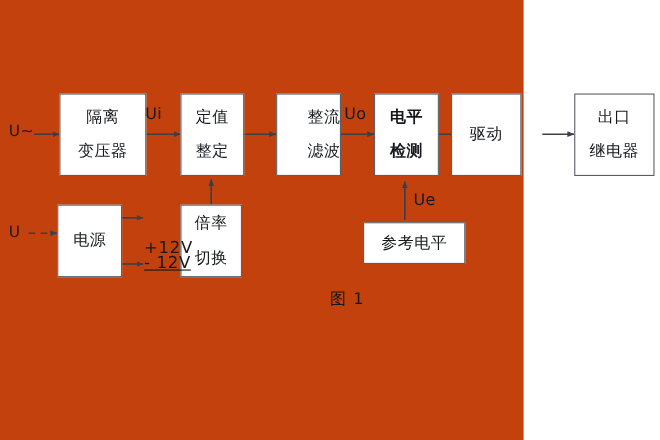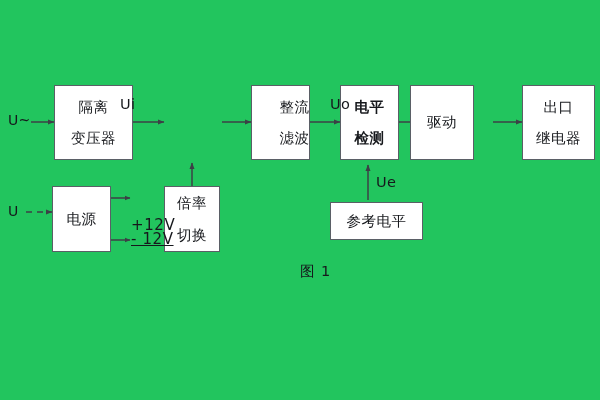--- a/index.html
+++ b/index.html
@@ -8,23 +8,23 @@
   }
   body {
     width: 600px;
     height: 400px;
     background: #ffffff;
     font-family: "DejaVu Sans", "Liberation Sans", sans-serif;
     overflow: hidden;
   }
   #canvas {
     position: relative;
-    width: 600px;
+    width: 476px;
     height: 400px;
-    background: #22c55e;
+    background: #c2410c;
   }
 
   
   .blk {
     position: absolute;
     box-sizing: border-box;
     border: 1.6px solid #5a5f66;
     background: #ffffff;
     display: flex;
     flex-direction: column;
@@ -104,20 +104,24 @@
 
       <line x1="368" y1="200" x2="368" y2="165" marker-end="url(#ah)"></line>
     </g>
   </svg>
 
   <div class="blk two" style="left:54px;  top:85px;  width:79px;  height:75px;">
     <span class="ln">隔离</span>
     <span class="ln">变压器</span>
   </div>
 
+  <div class="blk two" style="left:164px; top:85px;  width:58px;  height:75px;">
+    <span class="ln">定值</span>
+    <span class="ln">整定</span>
+  </div>
 
   <div class="blk two" style="left:251px; top:85px;  width:59px;  height:75px;padding-left:28px;">
     <span class="ln">整流</span>
     <span class="ln">滤波</span>
   </div>
 
   <div class="blk two" style="left:340px; top:85px;  width:59px;  height:75px;font-weight:bold;">
     <span class="ln">电平</span>
     <span class="ln">检测</span>
   </div>
@@ -141,23 +145,23 @@
   </div>
 
   <div class="blk" style="left:330px; top:202px; width:93px;  height:38px;">
     <span class="ln">参考电平</span>
   </div>
 
   <div class="lbl" style="left:8px;  top:112px;">U~</div>
 
   <div class="lbl" style="left:8px;  top:203px;">U</div>
 
-  <div class="lbl sig" style="left:120px; top:96px;">Ui</div>
+  <div class="lbl sig" style="left:132px; top:96px;">Ui</div>
 
-  <div class="lbl sig" style="left:313px; top:96px;margin-left:17px;">Uo</div>
+  <div class="lbl sig" style="left:313px; top:96px;">Uo</div>
 
   <div class="lbl sig" style="left:376px; top:174px;">Ue</div>
 
   <div class="lbl rail" style="left:131px; top:188px;margin-top:28px;">+12V</div>
 
   <div class="lbl rail" style="left:131px; top:230px;text-decoration:underline;">- 12V</div>
 
   <div class="caption" style="left:300px; top:262px;text-align:center;">图 1</div>
 
 </div>

